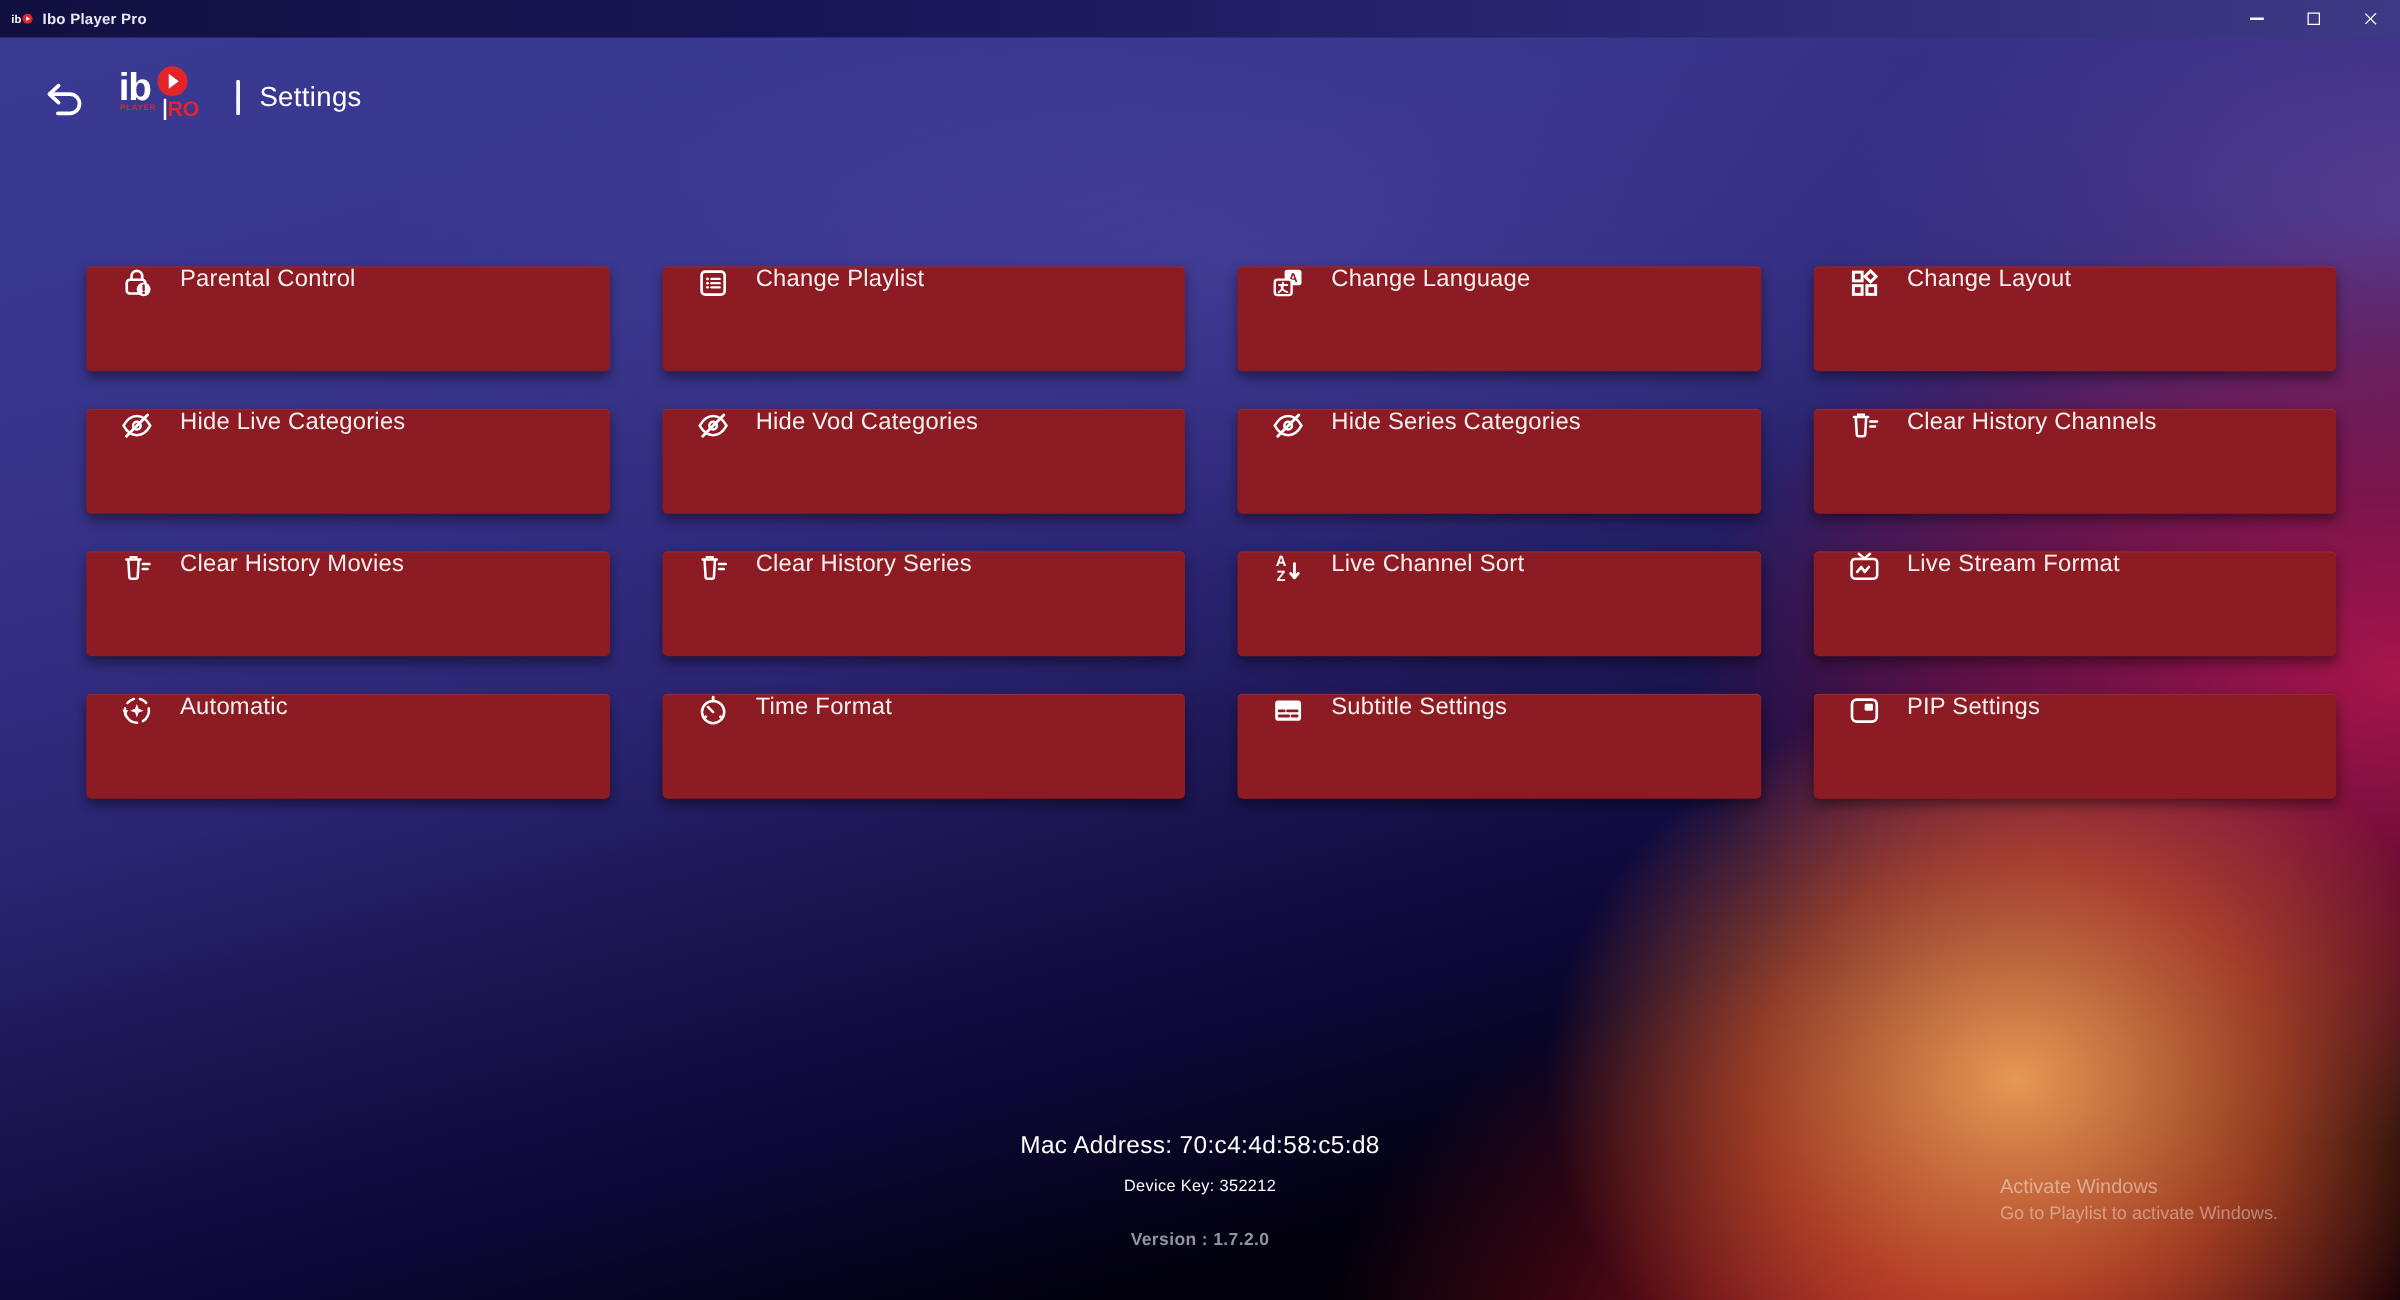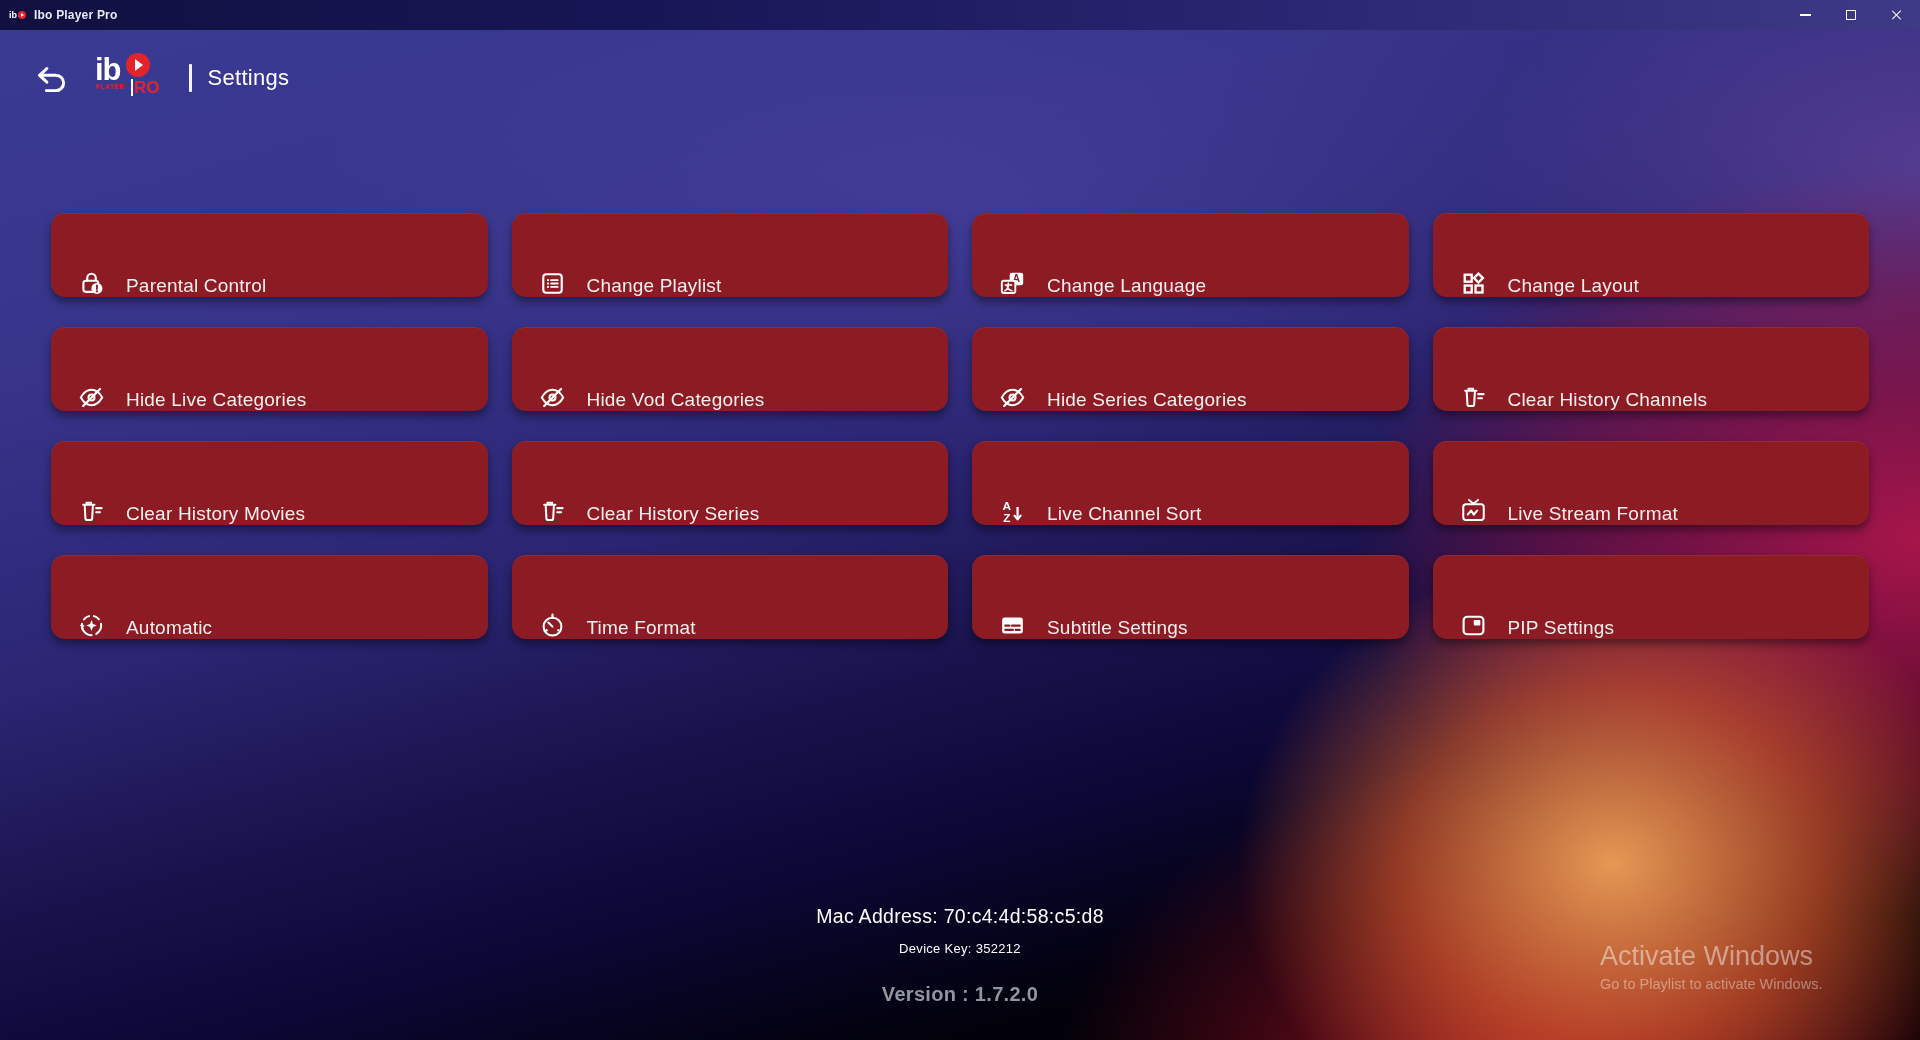--- a/index.html
+++ b/index.html
@@ -45,34 +45,35 @@
   .logo-player{position:absolute;left:1px;top:31px;font-size:6.5px;font-weight:700;color:#e3242b;letter-spacing:.5px;}
   .logo-pro{position:absolute;left:36px;top:27px;font-size:17px;font-weight:800;color:#e3242b;border-left:2.5px solid #fff;padding-left:1px;line-height:1;}
   .hdr-divider{width:2.5px;height:28px;background:#fff;margin:0 16px 0 22px;border-radius:1px;opacity:.95;}
   .hdr-title{font-size:22px;font-weight:500;color:#fff;letter-spacing:.3px;}
   
   .grid{
     position:absolute;left:51px;top:213px;width:1818px;
     display:grid;grid-template-columns:repeat(4,1fr);gap:30px 24px;
   }
   .btn{
-    height:84px;background:#8d1b23;border-radius:14px;
-    display:flex;align-items:flex-end;padding-left:27px;cursor:pointer;
+    height:84px;background:#8d1b23;border-radius:4px;
+    display:flex;align-items:flex-start;padding-left:27px;cursor:pointer;
     box-shadow:0 5px 9px rgba(0,0,0,0.42), inset 0 1px 0 rgba(255,255,255,0.07);
+    margin-left:18px;
   }
   .btn .icon{width:27px;height:27px;flex:0 0 27px;}
   .btn .lbl{margin-left:21px;font-size:19px;color:#f6efef;letter-spacing:.2px;}
   
   .footer{position:absolute;left:0;right:0;top:905px;text-align:center;}
   .footer .line1{font-size:19.5px;color:#fdfdfd;letter-spacing:.3px;}
   .footer .line2{font-size:13px;color:#fdfdfd;letter-spacing:.3px;margin-top:13px;}
-  .footer .version{font-size:20px;font-weight:700;color:#8f969e;margin-top:27px;letter-spacing:.3px;}
+  .footer .version{font-size:14px;font-weight:700;color:#8f969e;margin-top:27px;letter-spacing:.3px;}
   
   .watermark{position:absolute;left:1600px;top:941px;}
-  .watermark .wm1{font-size:27px;color:rgba(255,255,255,0.45);}
+  .watermark .wm1{font-size:16px;color:rgba(255,255,255,0.45);}
   .watermark .wm2{font-size:14.5px;color:rgba(255,255,255,0.40);margin-top:4px;}
   svg text{font-family:"Liberation Sans",sans-serif;}
 </style>
 </head>
 <body>
 
 <svg width="0" height="0" style="position:absolute">
   <defs>
     <symbol id="sym-back-icon" viewBox="0 0 24 24">
       <path d="M9.8 4.6 L4.6 9.4 L9.8 14.2" fill="none" stroke="#fff" stroke-width="2.1" stroke-linecap="round" stroke-linejoin="round"></path>

